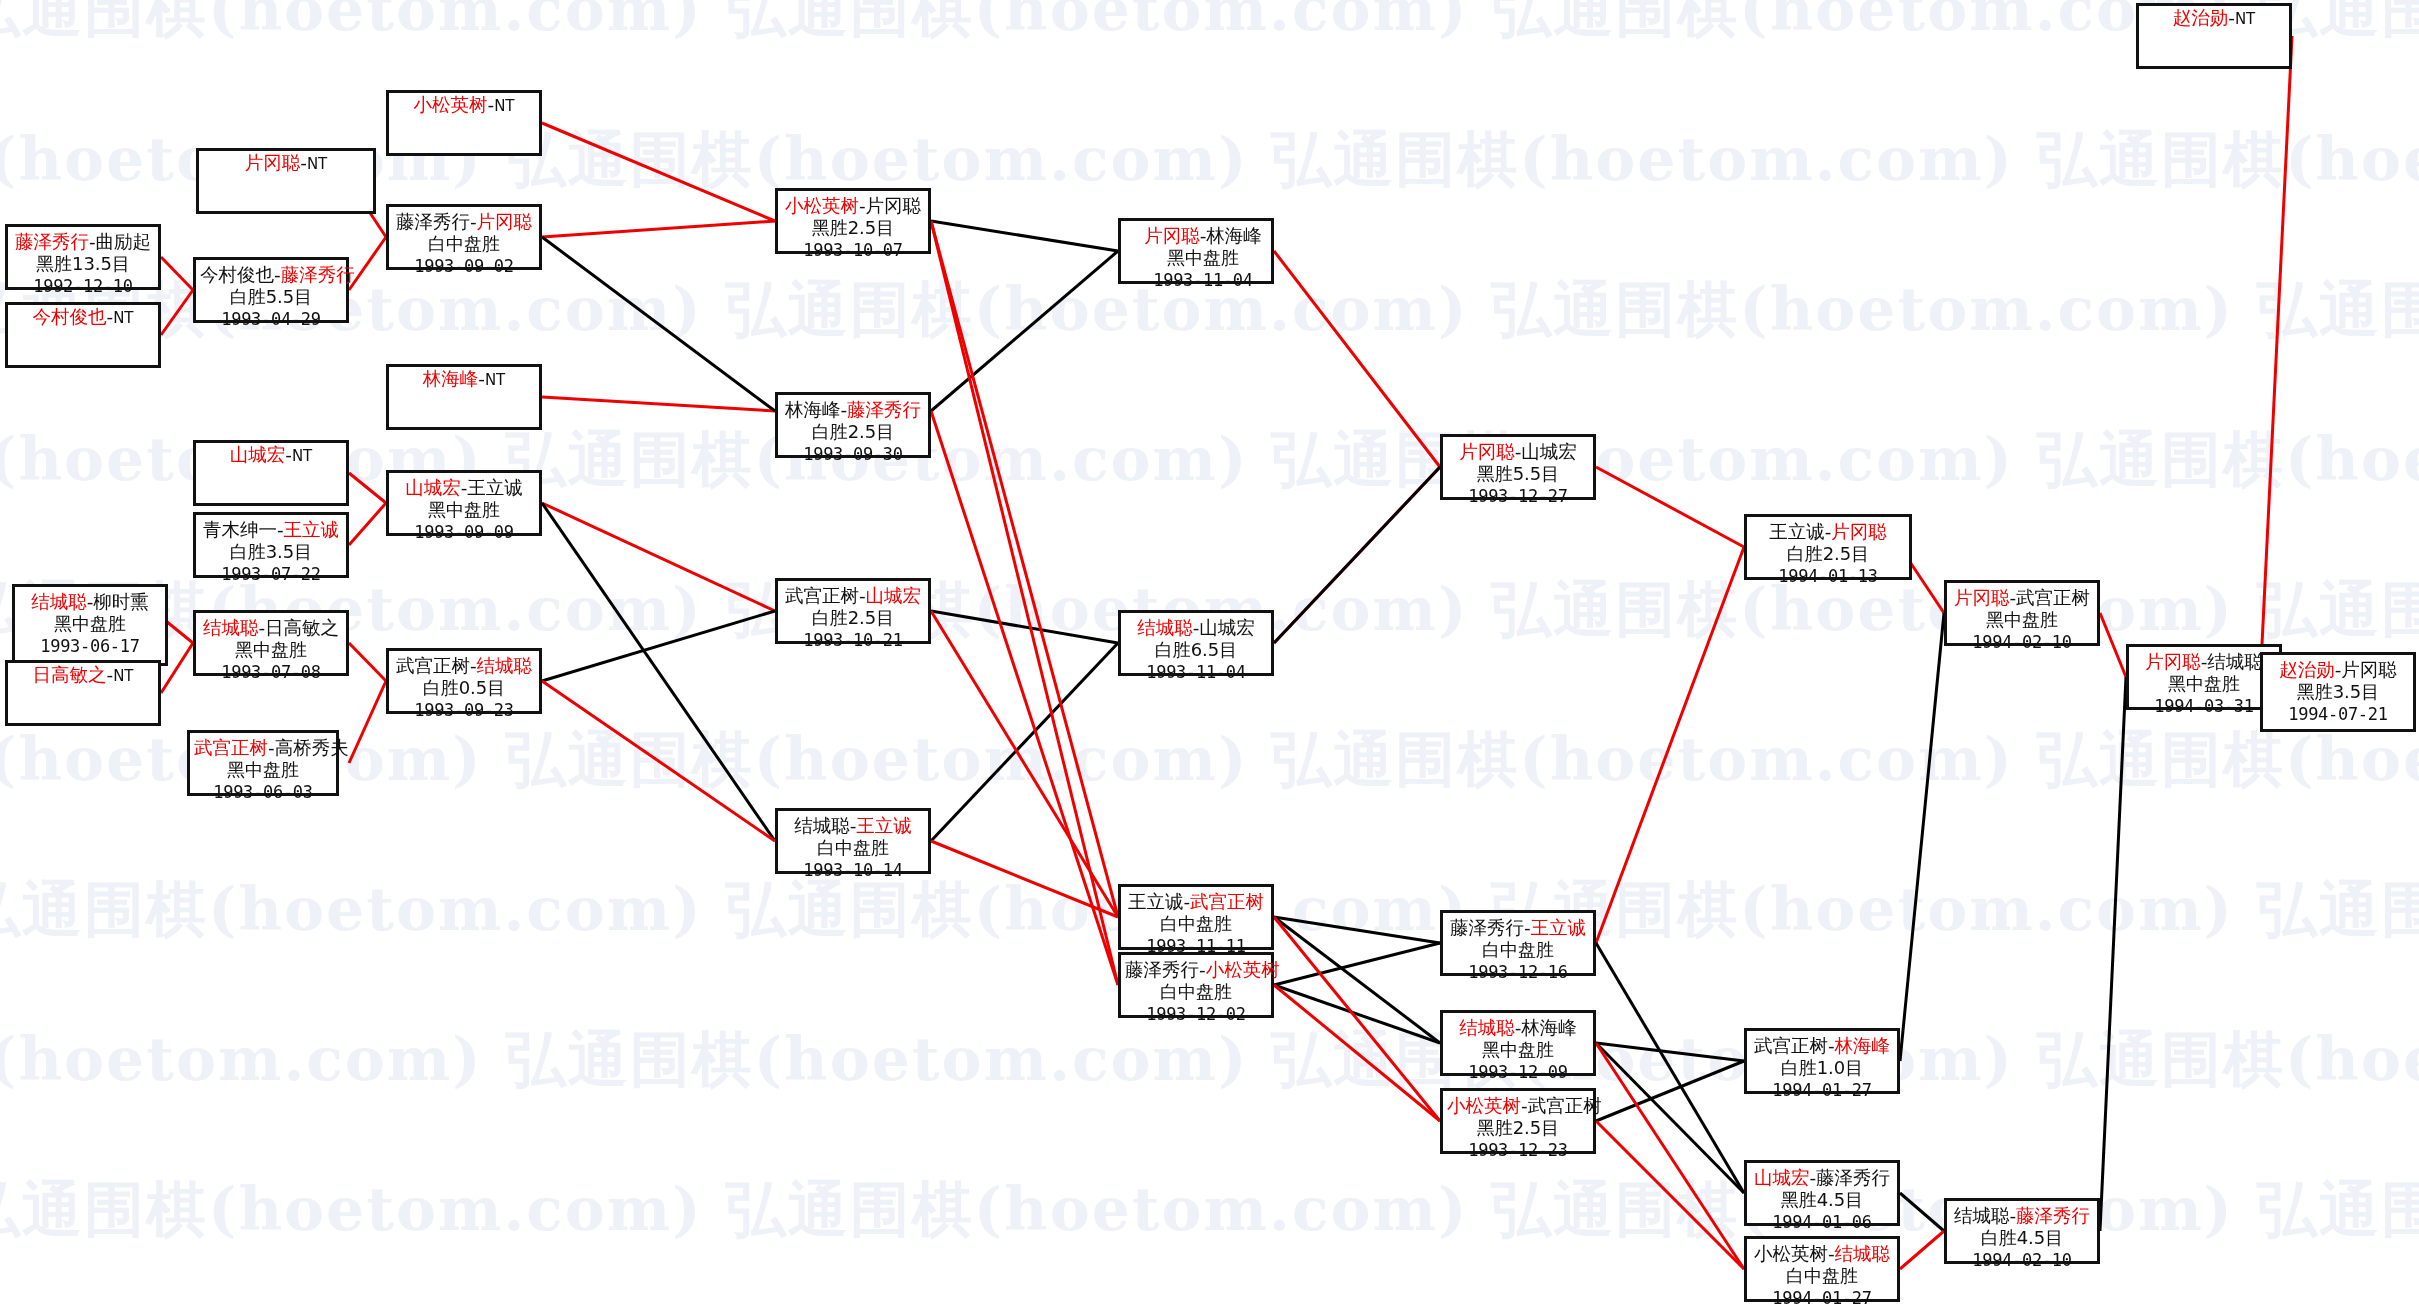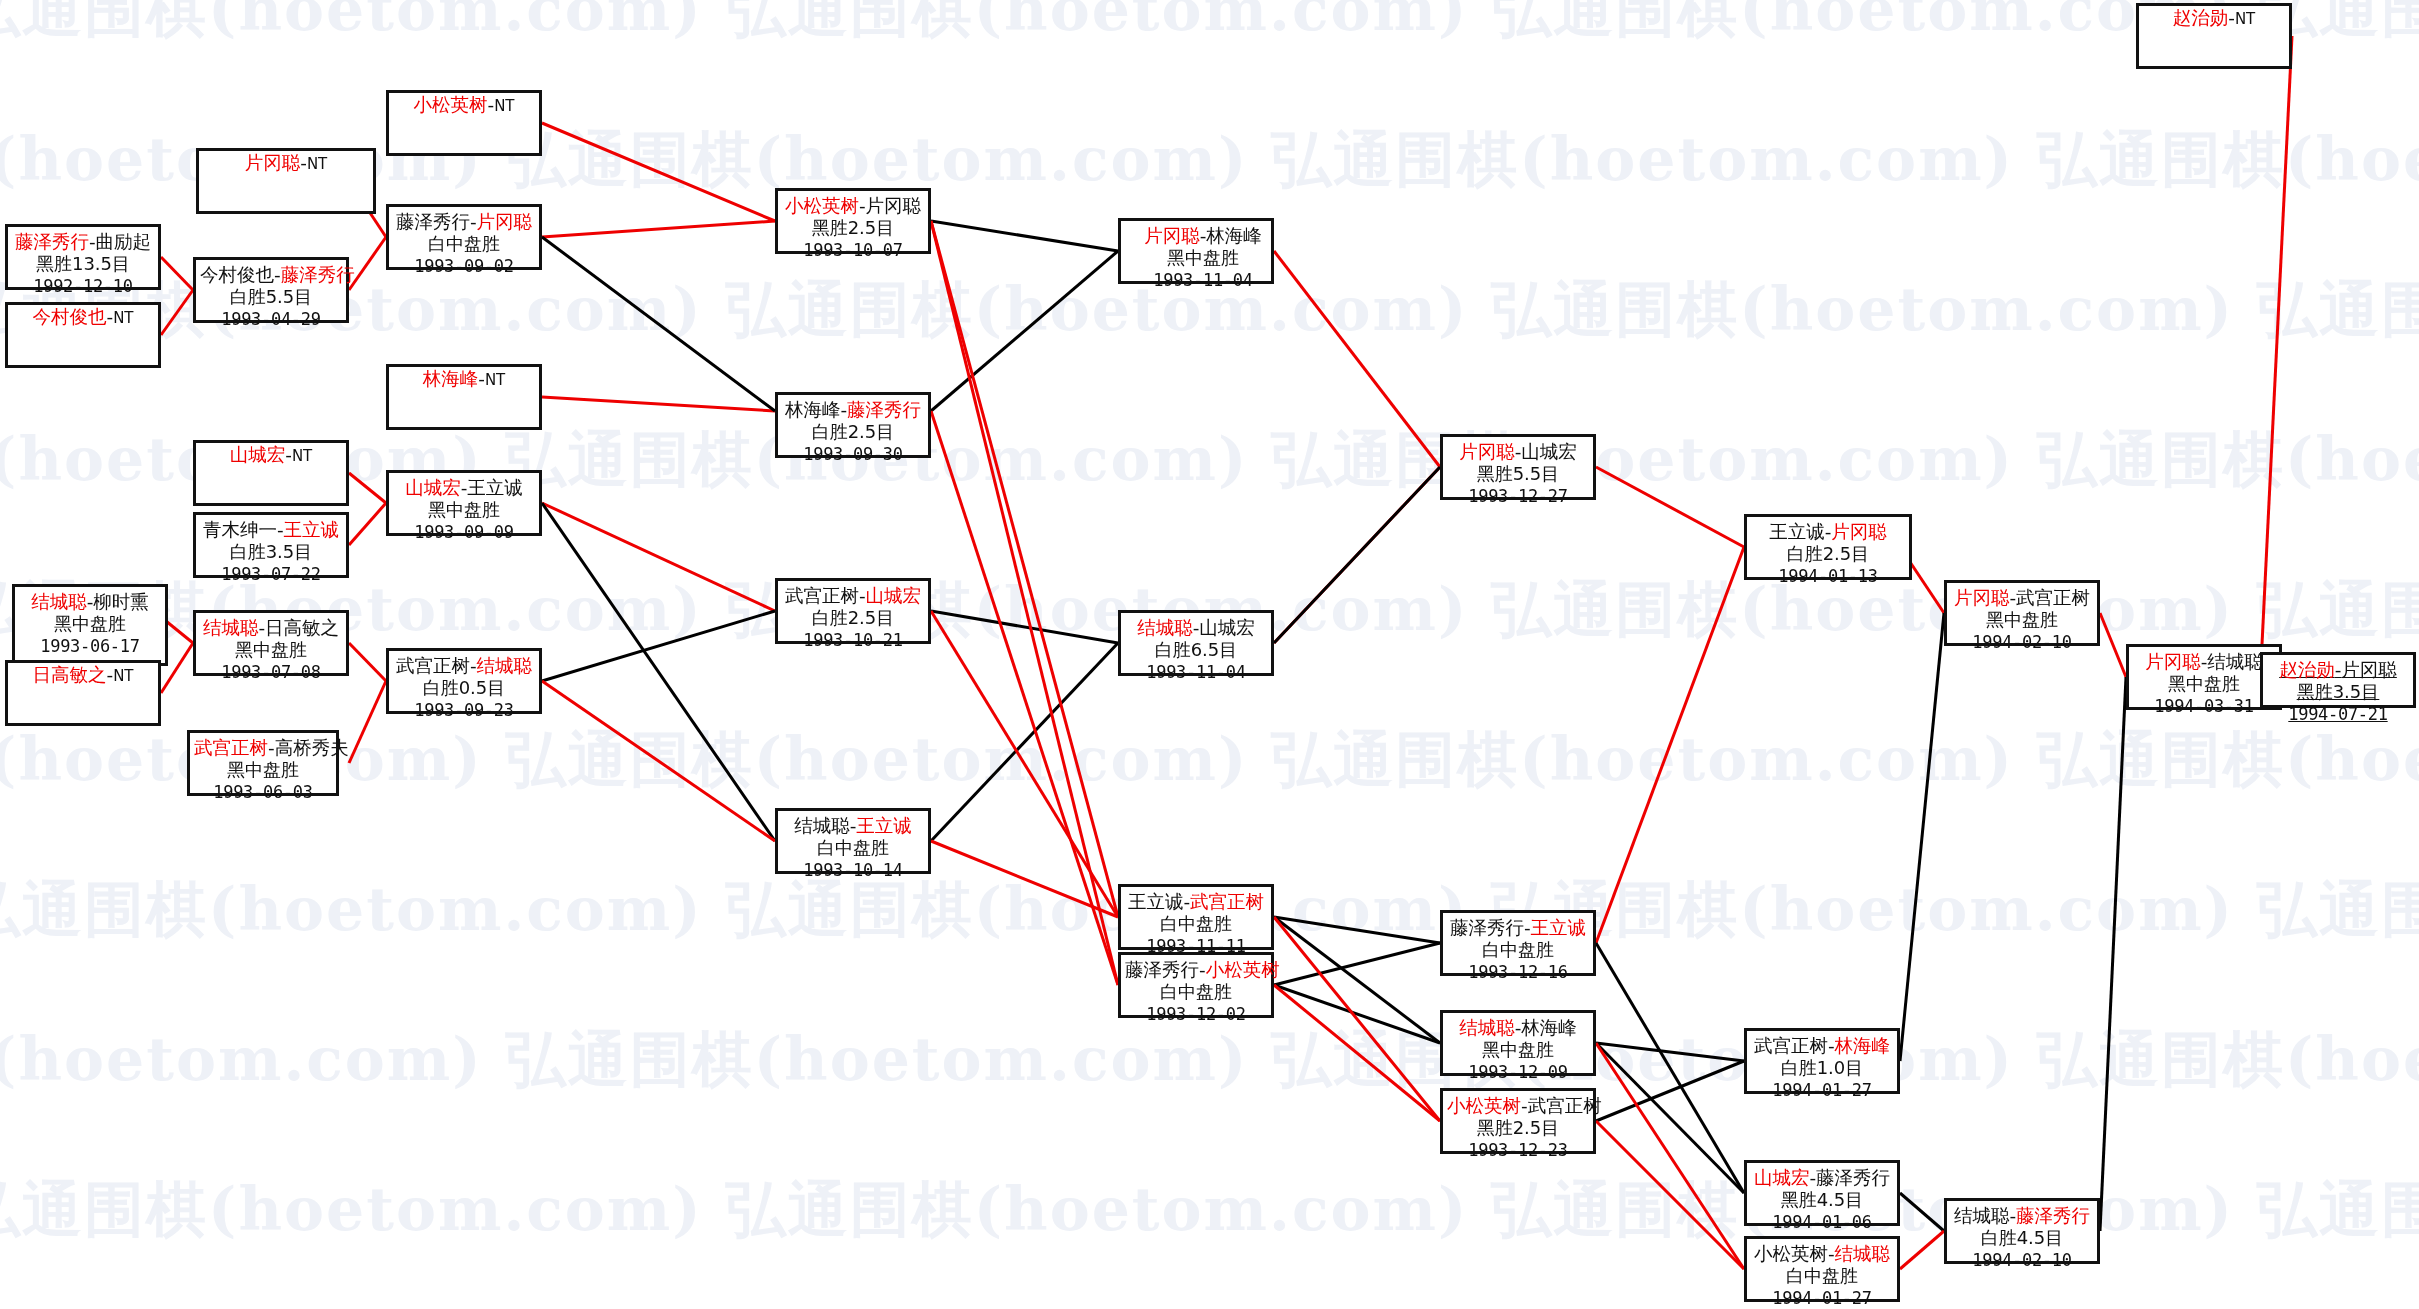--- a/index.html
+++ b/index.html
@@ -279,20 +279,20 @@
         <div class="dt">1994-02-10</div>
       </div>
       <div class="node" style="left: 2126px; top: 644px; width: 156px; height: 66px; border-color: rgb(17, 17, 17);">
         <div class="ttl"><span class="win">片冈聪</span><span>-</span><span class="lose">结城聪</span></div>
         <div class="res">黑中盘胜</div>
         <div class="dt">1994-03-31</div>
       </div>
       <div class="node seed" style="left: 2136px; top: 3px; width: 156px; height: 66px; border-color: rgb(17, 17, 17);">
         <div class="ttl"><span class="win">赵治勋</span><span>-</span><span class="lose" style="font-size: 15px;">NT</span></div>
       </div>
-      <div class="node" style="left: 2260px; top: 652px; width: 156px; height: 56px; border-color: rgb(17, 17, 17); text-decoration: underline;">
+      <div class="node" style="left: 2260px; top: 652px; width: 156px; height: 80px; border-color: rgb(17, 17, 17);">
         <div class="ttl"><span class="win">赵治勋</span><span>-</span><span class="lose">片冈聪</span></div>
         <div class="res">黑胜3.5目</div>
         <div class="dt">1994-07-21</div>
       </div>
     </div>
 
 </div>
 
 </body></html>

